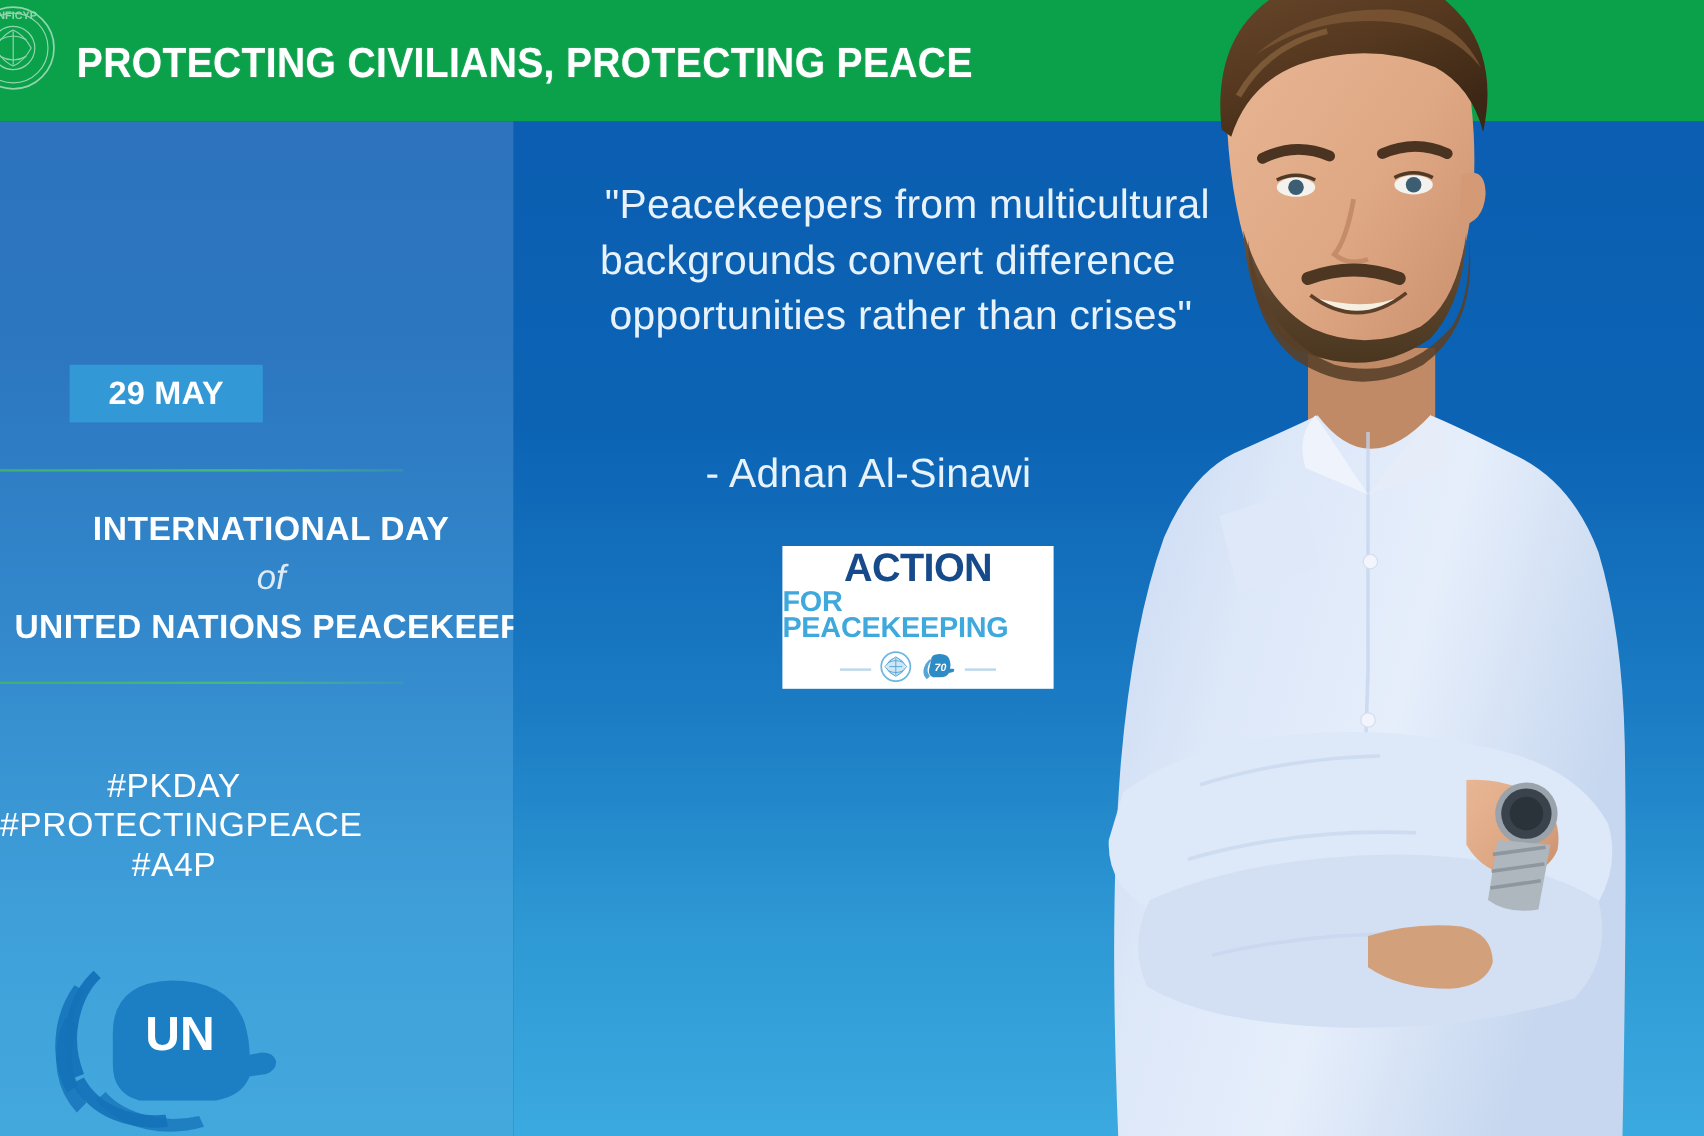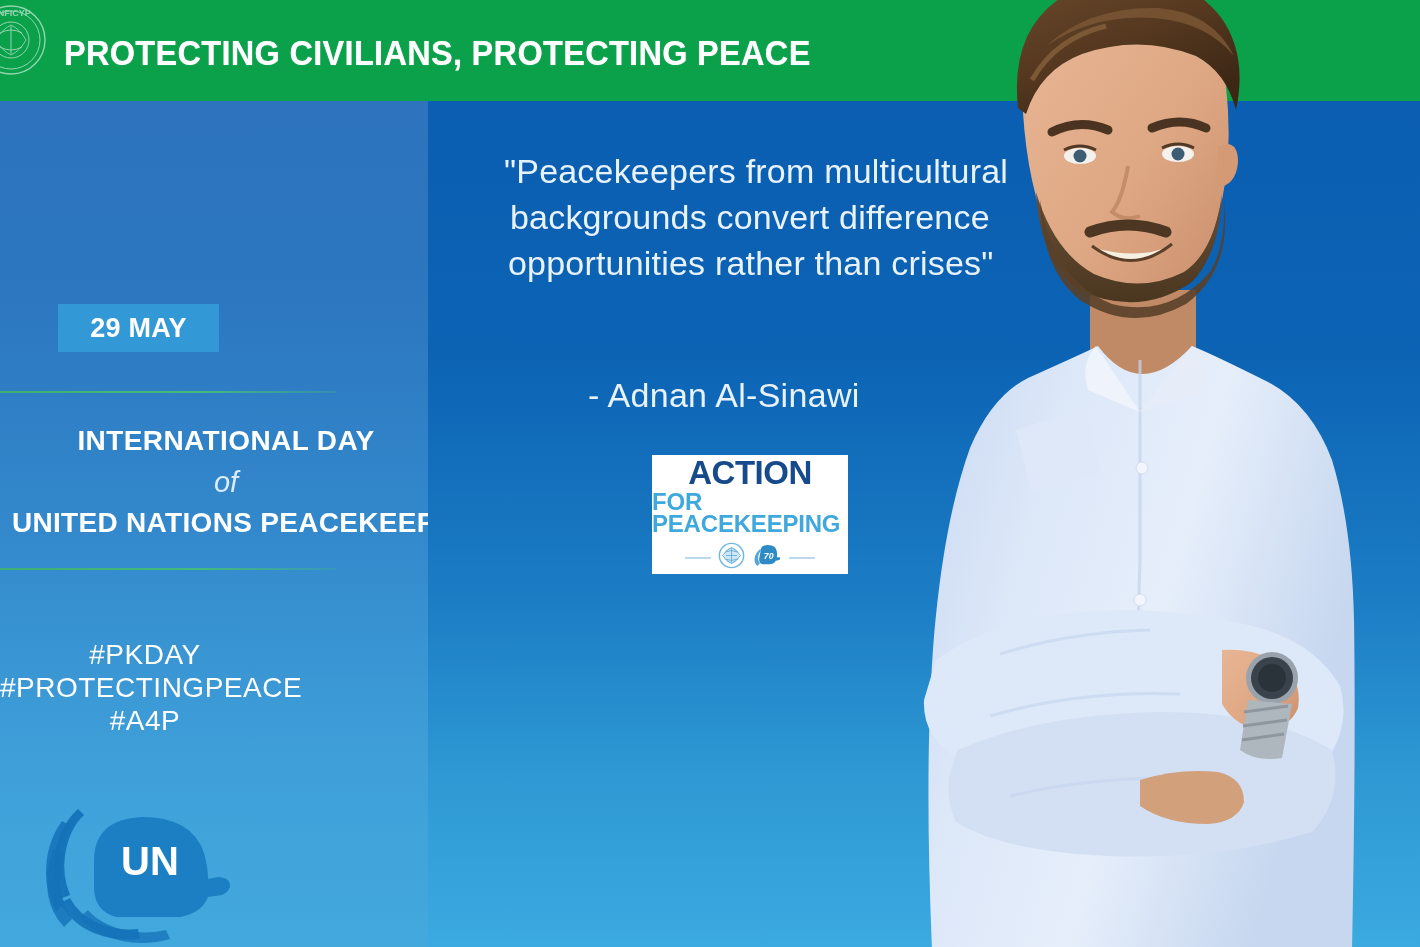--- a/index.html
+++ b/index.html
@@ -131,36 +131,36 @@
     width:610px;
     color:#E8F2FA;
     font-size:34px;
     line-height:46px;
     font-weight:300;
     letter-spacing:0.2px;
     text-align:left;
   }
   .quote-line { display:block; white-space:nowrap; }
   .quote-line.l1 { margin-left:8px; }
-  .quote-line.l2 { margin-left:14px; }
+  .quote-line.l2 { margin-left:4px; }
   .quote-line.l3 { margin-left:12px; }
   .quote-line.l4 { margin-left:12px; }
 
   .attribution {
     position:absolute; left:160px; top:275px;
     color:#E8F2FA;
     font-size:34px;
     font-weight:300;
     letter-spacing:0.3px;
     white-space:nowrap;
   }
 
   .a4p-box {
     position:absolute; left:224px; top:354px;
-    width:196px; height:119px;
+    width:226px; height:119px;
     background:#ffffff;
     display:flex; flex-direction:column;
     align-items:center; justify-content:center;
   }
   .a4p-action {
     font-size:33px; font-weight:bold;
     color:#164A8A;
     letter-spacing:-0.5px;
     line-height:34px;
     position:relative;

